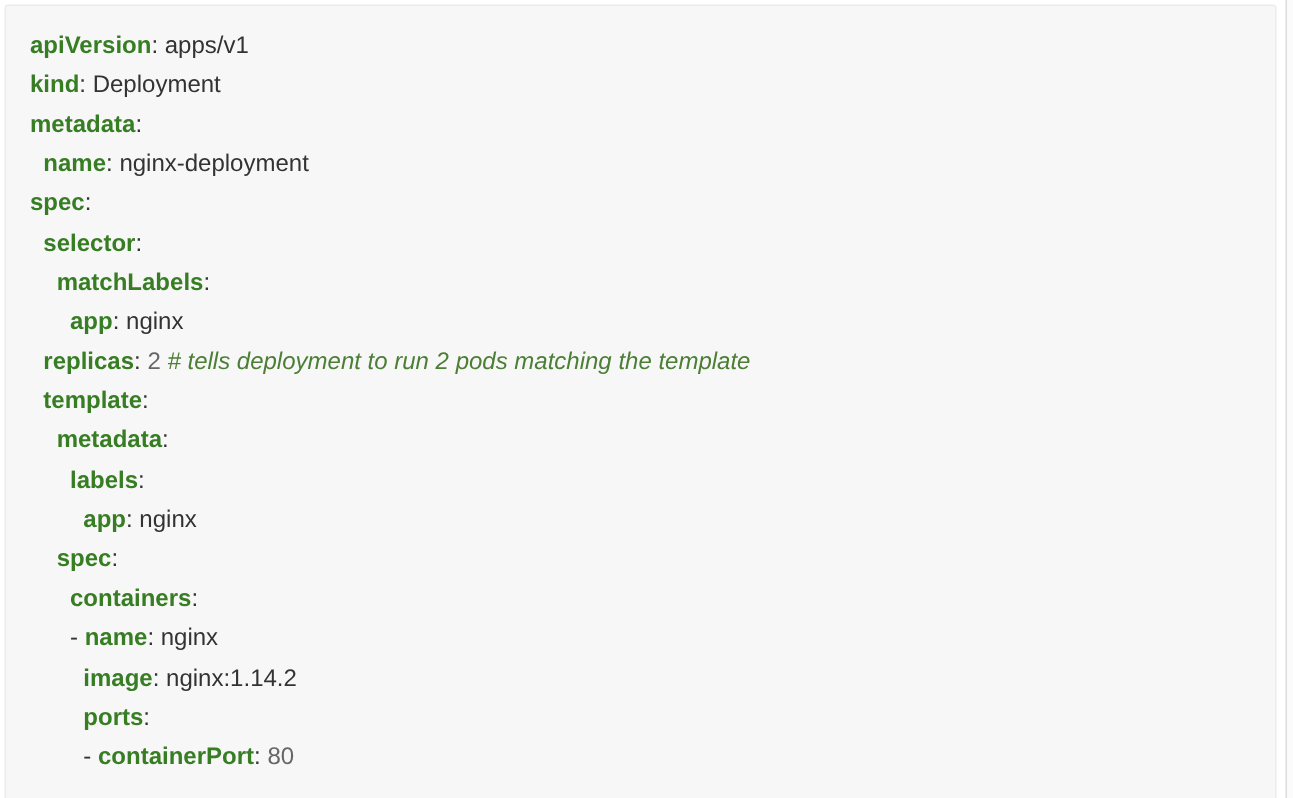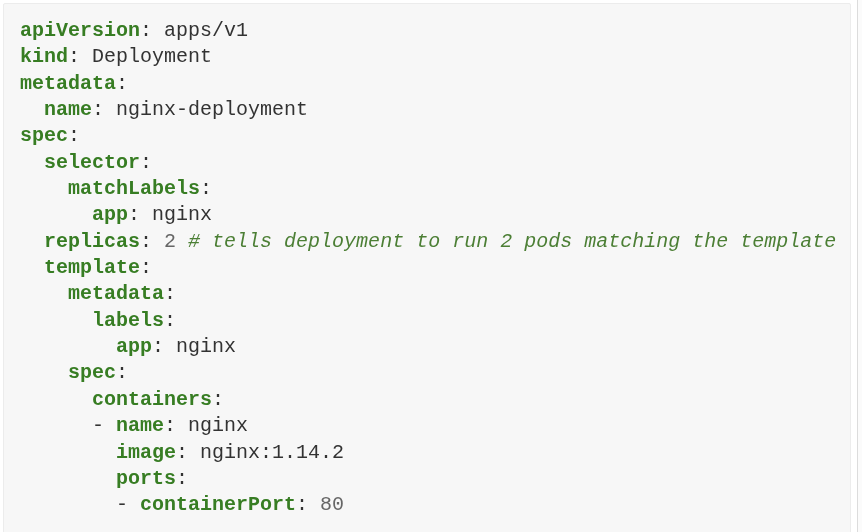--- a/index.html
+++ b/index.html
@@ -29,22 +29,22 @@
   .code-block {
     position: absolute;
     left: 3px; top: 3px; right: 11px; bottom: -2px;
     background: var(--block-bg);
     border: 1px solid var(--block-border);
     border-radius: 2px;
     padding: 14px 16px 10px 16px;
     overflow: hidden;
   }
   pre.code {
-    font-family: Liberation Mono, monospace;
-    font-size: 20px;
+    font-family: Liberation Sans, sans-serif;
+    font-size: 16px;
     line-height: 26.35px;
     white-space: pre;
     color: var(--plain-color);
   }
   .tok-key   { color: var(--key-color); font-weight: bold; }
   .tok-plain { color: var(--plain-color); }
   .tok-comment { color: var(--comment-color); font-style: italic; }
   .tok-number  { color: var(--number-color); }
   .tok-punct   { color: var(--punct-color); }
   .scrollbar-track {

